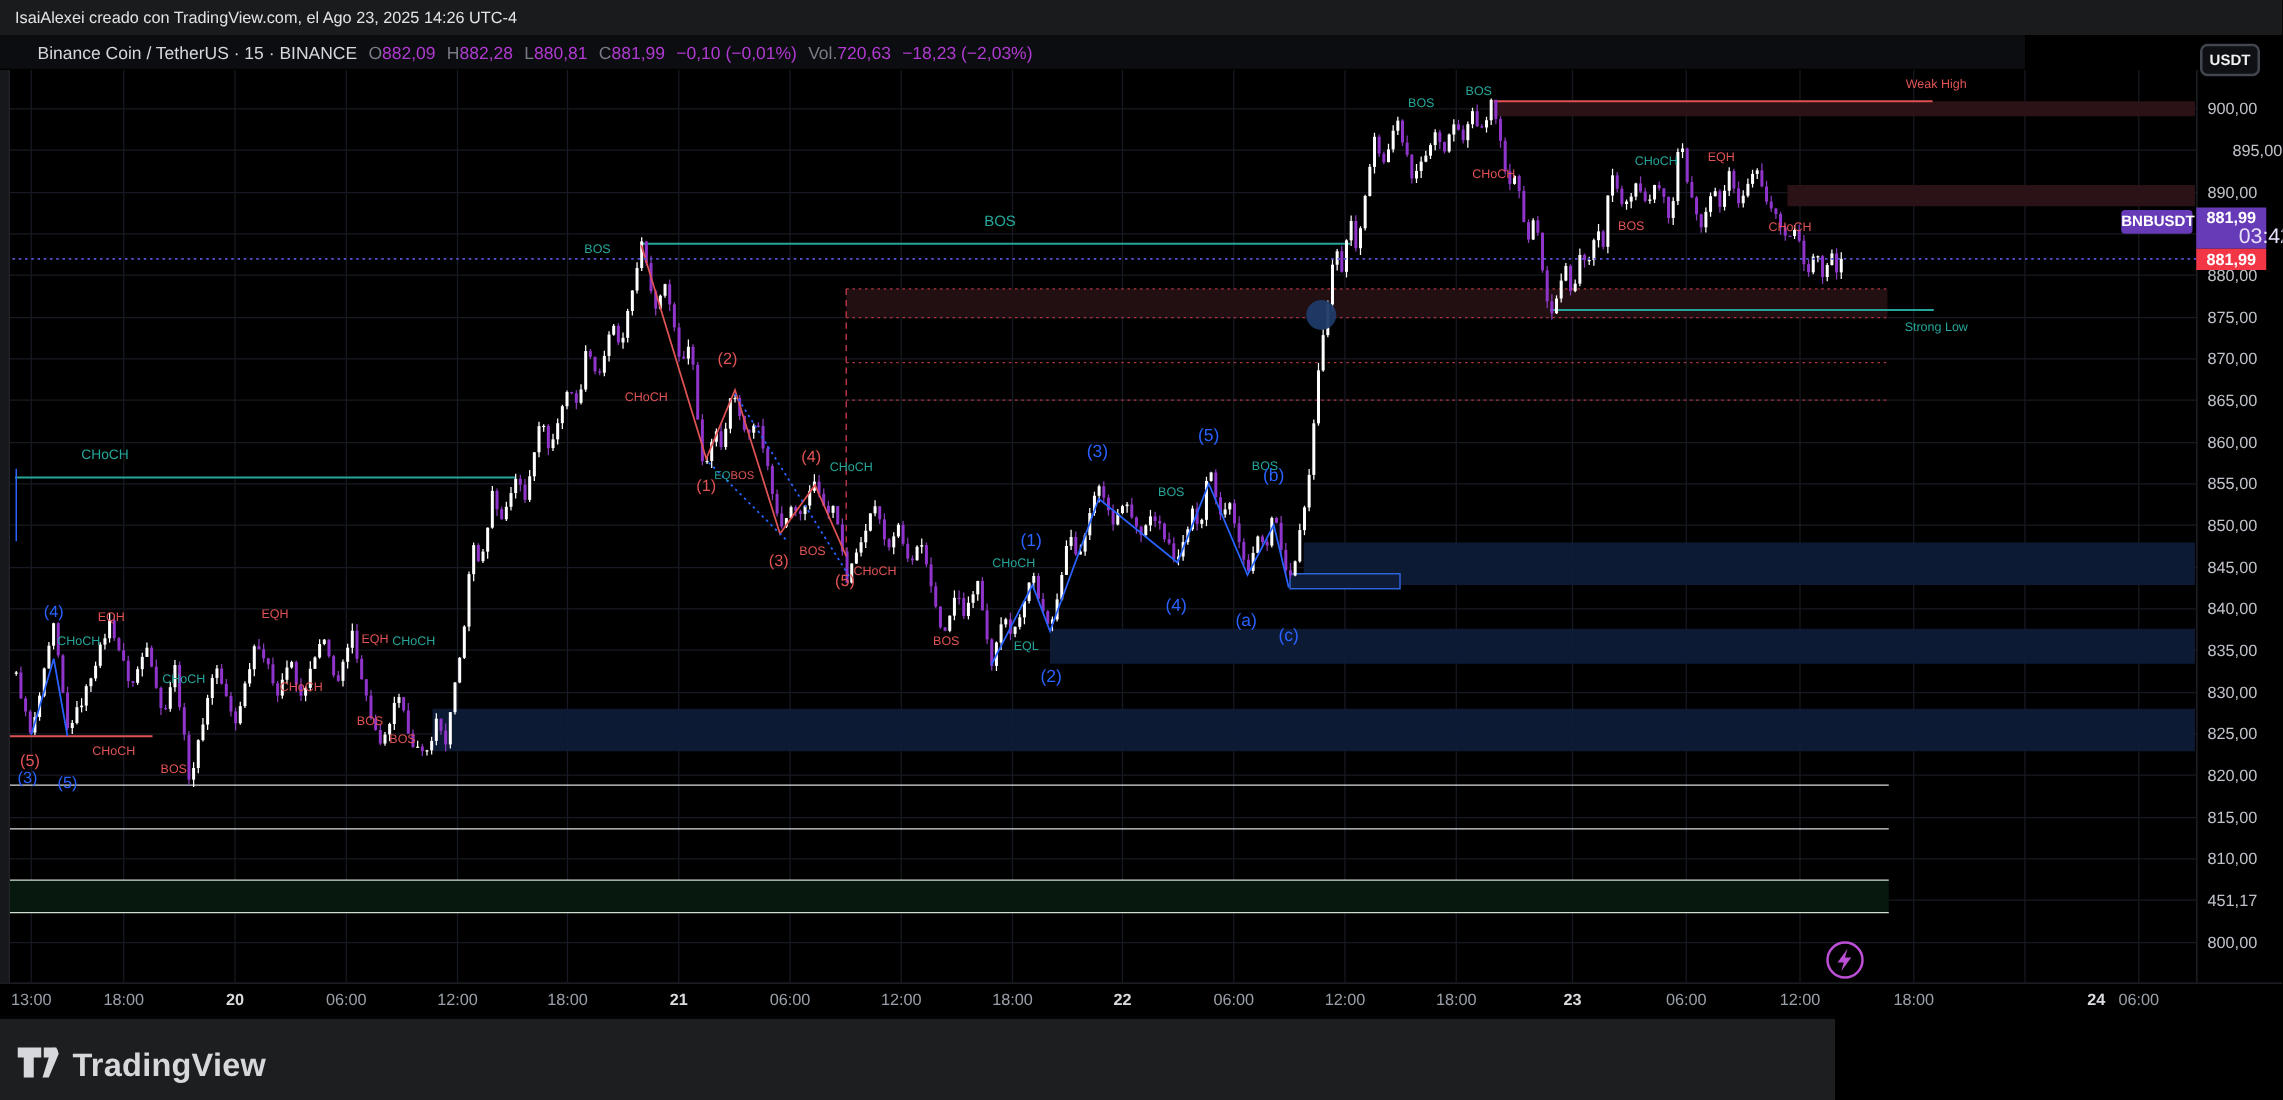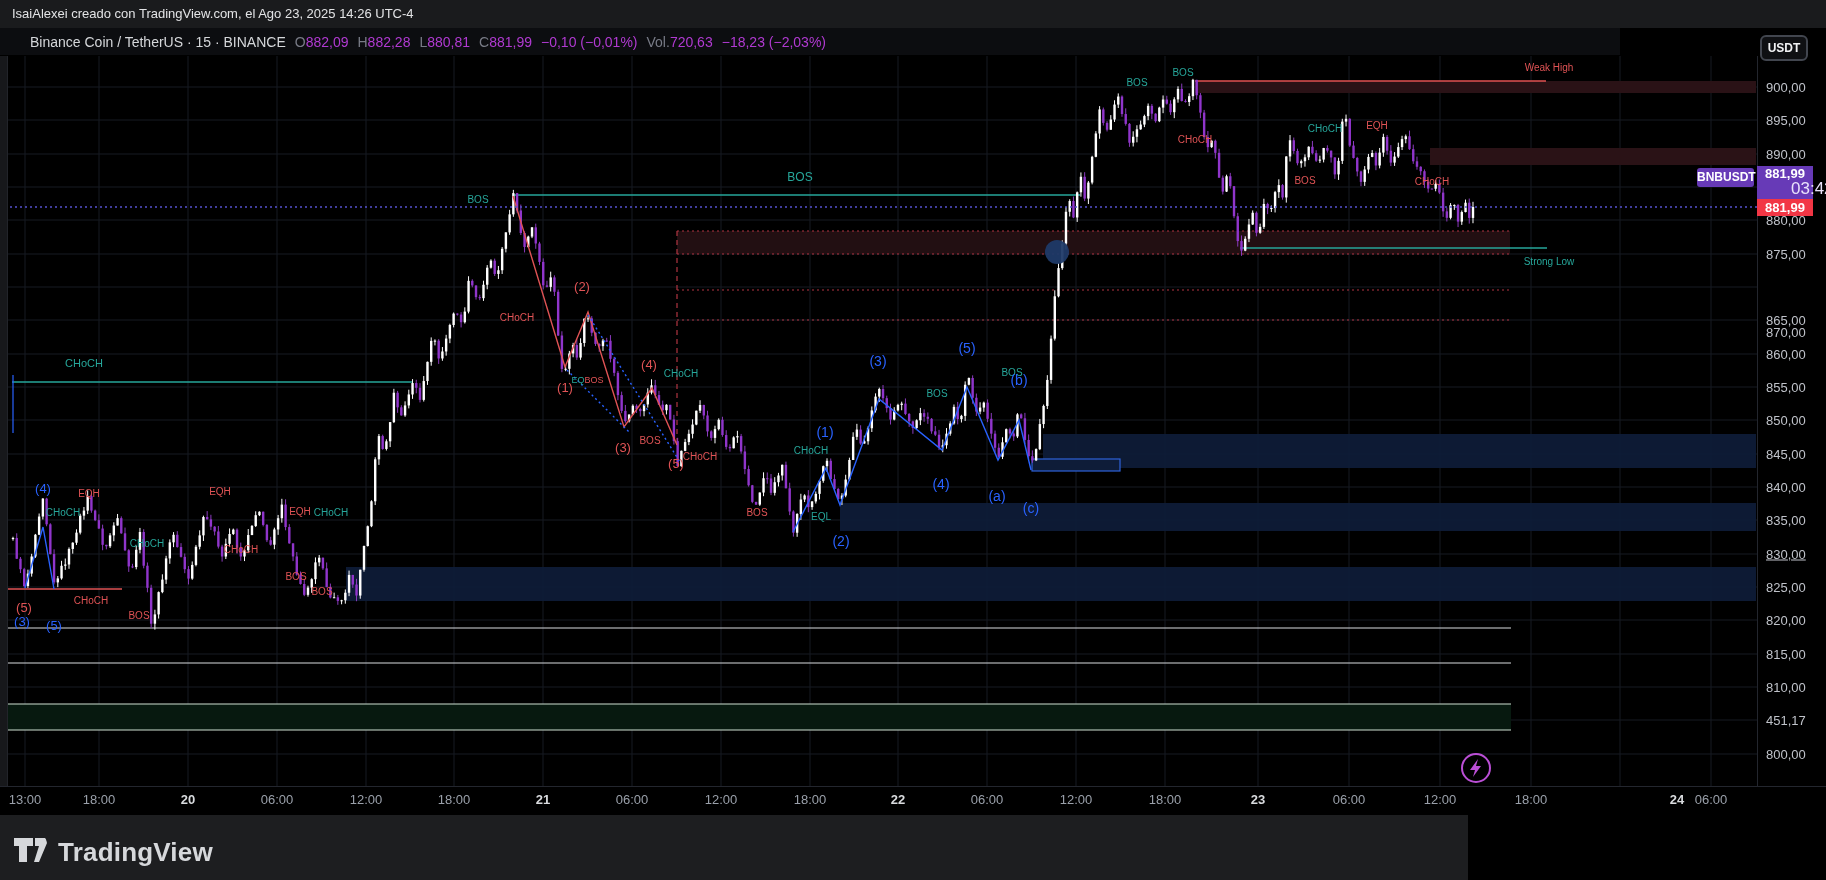--- a/index.html
+++ b/index.html
@@ -978,34 +978,34 @@
       </g>
       <g>
         <circle cx="1476" cy="768" r="14" fill="none" stroke="#bb4fd6" stroke-width="2"></circle>
         <path d="M1478 759 l-8 11 h5 l-2 7 l8 -11 h-5 Z" fill="#bb4fd6"></path>
       </g>
     </svg></div>
 <div id="left-strip"></div>
 
 <div id="price-axis">
     <div class="pl" style="top: 31px;">900,00</div>
-    <div class="pl" style="top: 64px;">895,00</div>
+    <div class="pl" style="top: 64px; margin-left: 20px;">895,00</div>
     <div class="pl" style="top: 98px;">890,00</div>
     <div class="pl" style="top: 131px;">885,00</div>
     <div class="pl" style="top: 164px;">880,00</div>
     <div class="pl" style="top: 198px;">875,00</div>
-    <div class="pl" style="top: 231px; margin-top: 45px;">870,00</div>
+    <div class="pl" style="top: 231px;">870,00</div>
     <div class="pl" style="top: 264px;">865,00</div>
     <div class="pl" style="top: 298px;">860,00</div>
     <div class="pl" style="top: 331px;">855,00</div>
     <div class="pl" style="top: 364px;">850,00</div>
     <div class="pl" style="top: 398px;">845,00</div>
     <div class="pl" style="top: 431px;">840,00</div>
     <div class="pl" style="top: 464px;">835,00</div>
-    <div class="pl" style="top: 498px; text-decoration: underline;">830,00</div>
+    <div class="pl" style="top: 498px;">830,00</div>
     <div class="pl" style="top: 531px;">825,00</div>
     <div class="pl" style="top: 564px;">820,00</div>
     <div class="pl" style="top: 598px;">815,00</div>
     <div class="pl" style="top: 631px;">810,00</div>
     <div class="pl" style="top: 664px;">451,17</div>
     <div class="pl" style="top: 698px;">800,00</div>
   </div>
 <div id="time-axis">
     <div class="tl" style="left: 25px;">13:00</div>
     <div class="tl" style="left: 99px;">18:00</div>

